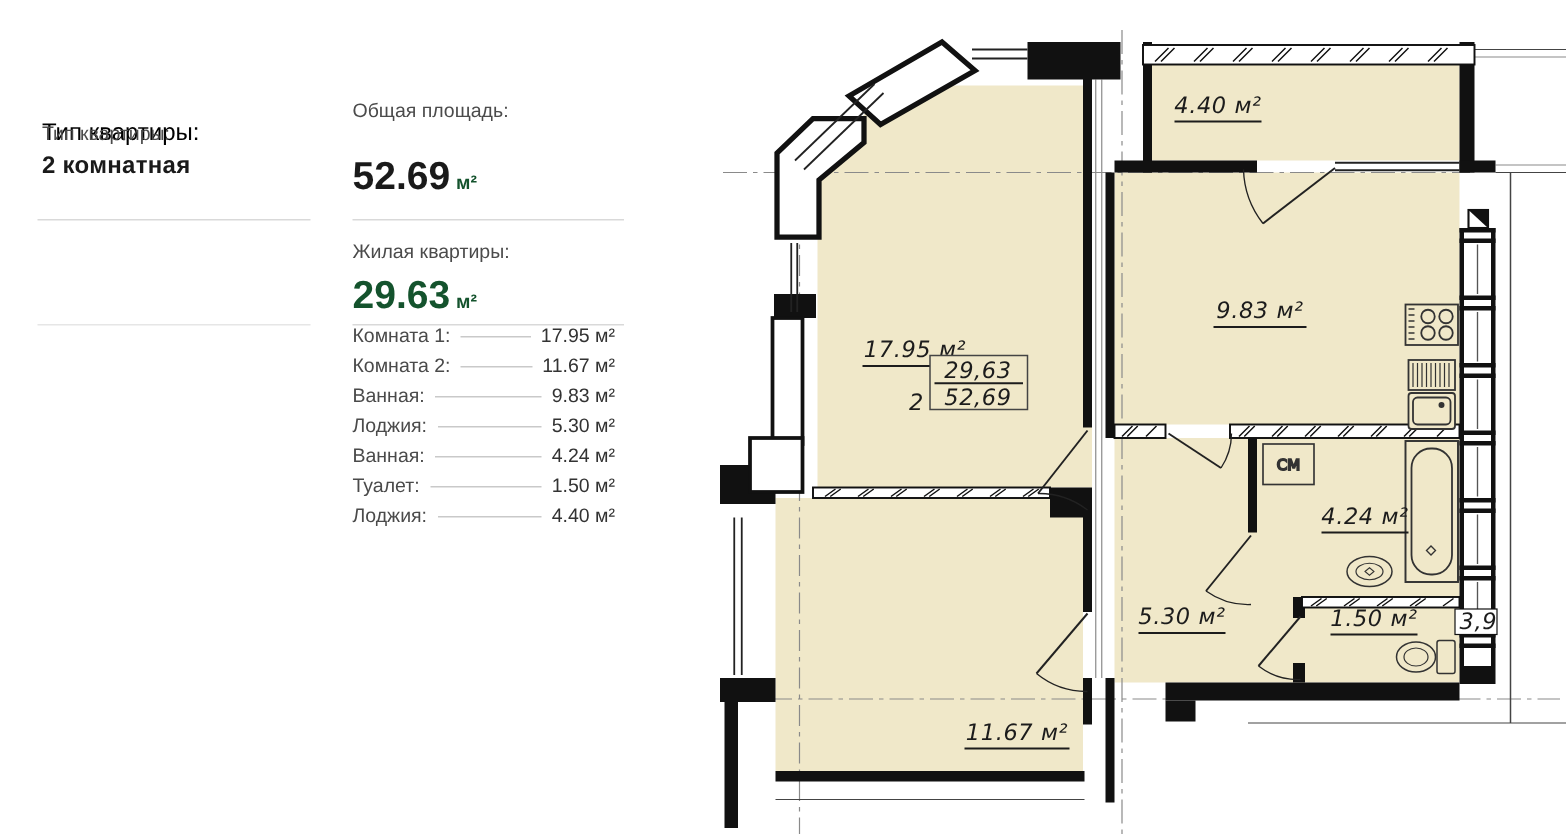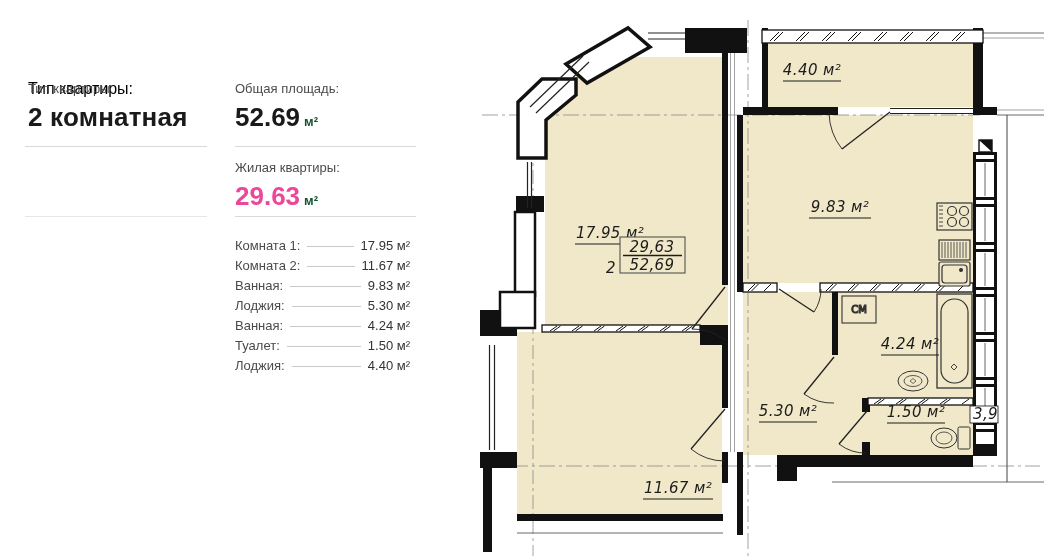--- a/index.html
+++ b/index.html
@@ -1,23 +1,23 @@
 <!DOCTYPE html>
 <html><head>
 <meta charset="utf-8">
 <style>
   html,body{margin:0;padding:0;background:#fff;}
   #screen{position:relative;width:1044px;height:560px;background:#fff;overflow:hidden;
           font-family:"Liberation Sans","DejaVu Sans",sans-serif;}
   .abs{position:absolute;}
   .small-label{font-size:13px;color:#4b4b4b;}
-  .type-value{font-size:26px;font-weight:bold;color:#1a1a1a;letter-spacing:.2px;text-align:right;}
+  .type-value{font-size:16px;font-weight:bold;color:#1a1a1a;letter-spacing:.2px;text-align:right;}
   .big-num{font-size:26px;font-weight:bold;color:#1a1a1a;}
   .big-num .unit{font-size:13px;font-weight:bold;color:#14532d;vertical-align:baseline;margin-left:4px;}
-  .accent{color:#ec4899;}
+  .accent{color:#14532d;}
   .sep{height:1px;background:#d9d9d9;}
   .sep.faint{background:#e6e6e6;}
   #room-rows{width:175px;}
   .room-row{display:flex;align-items:center;height:20px;}
   .room-row .rlabel{font-size:13px;color:#4a4a4a;white-space:nowrap;}
   .room-row .leader{flex:1;border-top:1px solid #c9c9c9;margin:0 7px;height:0;position:relative;top:1px;}
   .room-row .rvalue{font-size:13px;color:#333;white-space:nowrap;}
   svg text{font-family:"DejaVu Sans",sans-serif;}
   .plan-label{font-style:italic;font-size:15px;fill:#1c1c1c;letter-spacing:.4px;}
   .cm-label{font-size:10px;fill:#333;font-style:normal;}
@@ -27,33 +27,33 @@
 
 <div id="screen">
 
   <div class="abs" style="left:28px;top:80px;">Тип квартиры:</div>
   <div class="abs small-label" style="left:28px;top:80px;"></div>
   <div class="abs small-label" style="left:28px;top:81px;">Тип квартиры:</div>
   <div class="abs type-value" style="left:28px;top:102px;">2 комнатная</div>
   <div class="abs sep" style="left:25px;top:146px;width:182px;"></div>
   <div class="abs sep faint" style="left:25px;top:216px;width:182px;"></div>
 
-  <div class="abs small-label" style="left:235px;top:81px;">Общая площадь:</div>
+  <div class="abs small-label" style="left:235px;top:66px;">Общая площадь:</div>
   <div class="abs big-num" style="left:235px;top:102px;">
     <span>52.69</span><span class="unit">м²</span>
   </div>
   <div class="abs sep" style="left:235px;top:146px;width:181px;"></div>
 
   <div class="abs small-label" style="left:235px;top:160px;">Жилая квартиры:</div>
   <div class="abs big-num" style="left:235px;top:181px;">
     <span class="accent">29.63</span><span class="unit">м²</span>
   </div>
   <div class="abs sep" style="left:235px;top:216px;width:181px;"></div>
 
-  <div id="room-rows" class="abs" style="left:235px;top:235px;">
+  <div id="room-rows" class="abs" style="left:235px;top:213px;">
     <div class="room-row">
         <span class="rlabel">Комната 1:</span>
         <span class="leader"></span>
         <span class="rvalue">17.95 м²</span>
       </div>
     <div class="room-row">
         <span class="rlabel">Комната 2:</span>
         <span class="leader"></span>
         <span class="rvalue">11.67 м²</span>
       </div>

